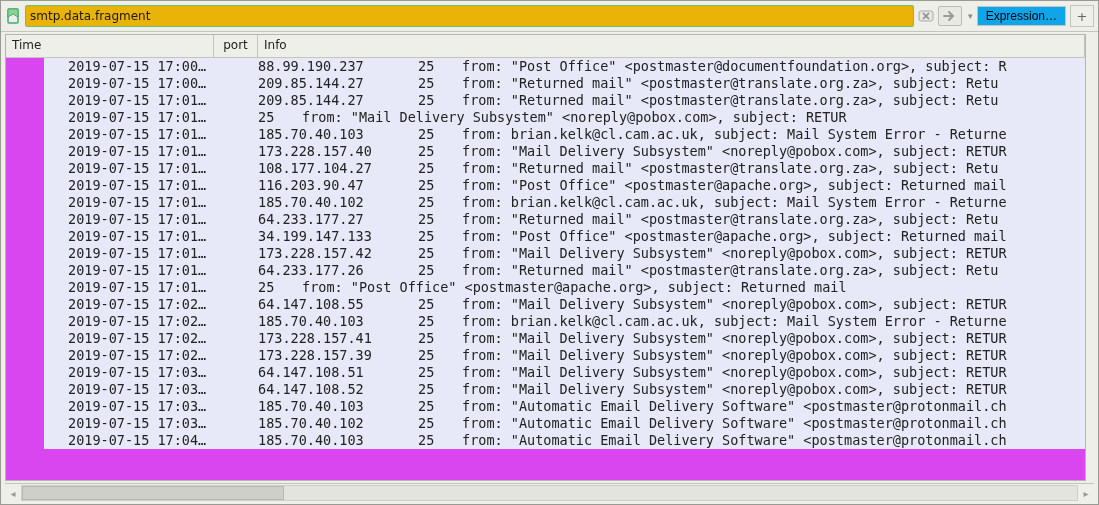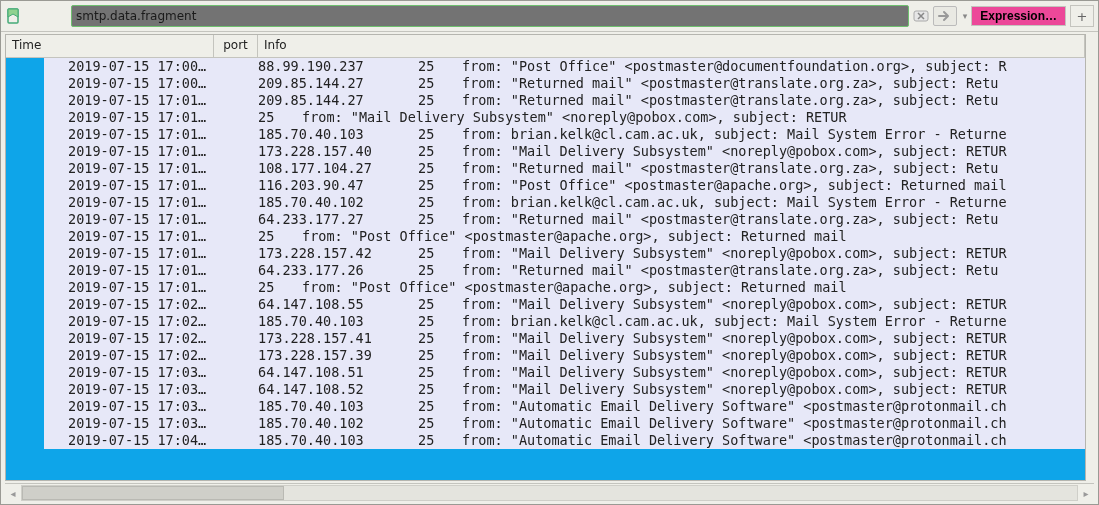--- a/index.html
+++ b/index.html
@@ -1,25 +1,25 @@
 <!DOCTYPE html>
 <html><head>
 <meta charset="utf-8">
 <style>
   html,body{margin:0;padding:0;background:#e8e8e0;font-family:"DejaVu Sans","Liberation Sans",Arial,sans-serif;font-size:12px;color:#000;}
   .window{width:1099px;height:505px;box-sizing:border-box;border:1px solid #9a9a94;background:#efefe9;display:flex;flex-direction:column;}
   .filter-bar{display:flex;align-items:center;height:26px;border-bottom:1px solid #c4c4be;padding:2px 4px;gap:4px;}
   .bookmark-icon{width:16px;height:16px;flex:none;}
-  .filter-input{flex:1;height:20px;border:1px solid #6fbf6f;background:#737373;border-radius:2px;padding:0 4px;font-family:inherit;font-size:12px;color:#1a1a1a;outline:none;margin-left:46px;}
+  .filter-input{flex:1;height:20px;border:1px solid #6fbf6f;background:#eab308;border-radius:2px;padding:0 4px;font-family:inherit;font-size:12px;color:#1a1a1a;outline:none;}
   .clear-icon{width:16px;height:16px;flex:none;color:#777;}
   .go-btn{width:22px;height:18px;border:1px solid #bbb;border-radius:2px;background:#e9e9e3;display:flex;align-items:center;justify-content:center;color:#888;}
   .dropdown-arrow{font-size:9px;color:#888;margin-left:2px;}
-  .expr-btn{height:20px;border:1px solid #c4c4be;background:#ec4899;padding:0 8px;font-size:12px;font-weight:bold;}
+  .expr-btn{height:20px;border:1px solid #c4c4be;background:#0ea5e9;padding:0 8px;font-size:12px;}
   .plus-tab{width:22px;height:20px;border:1px solid #c4c4be;background:#efefe9;display:flex;align-items:center;justify-content:center;font-size:13px;color:#666;}
-  .packet-list{flex:1;overflow:hidden;border:1px solid #b5b5af;margin:2px 12px 2px 4px;background:#0ea5e9;display:flex;flex-direction:column;}
+  .packet-list{flex:1;overflow:hidden;border:1px solid #b5b5af;margin:2px 12px 2px 4px;background:#d946ef;display:flex;flex-direction:column;}
   .col-headers{display:flex;height:22px;background:#efefe9;border-bottom:1px solid #c4c4be;font-size:12px;color:#222;}
   .col-headers > div{border-right:1px solid #c4c4be;padding:3px 6px;box-sizing:border-box;overflow:hidden;white-space:nowrap;}
   .col-time{width:208px;}
   .col-dst{width:160px;}
   .col-port{width:44px;text-align:center;}
   .col-info{flex:1;}
   .rows{flex:1;overflow:hidden;font-family:"DejaVu Sans Mono","Liberation Mono","Courier New",monospace;font-size:13.5px;line-height:17px;color:#222;padding-left:38px;}
   .row{display:flex;background:#e7e8f8;white-space:nowrap;}
   .row:nth-child(even){background:#e7e8f8;}
   .row > div{padding:0 6px;box-sizing:border-box;overflow:hidden;}
@@ -122,20 +122,21 @@
           <div class="c-info">from: brian.kelk@cl.cam.ac.uk, subject: Mail System Error - Returne</div>
         </div>
         <div class="row">
           <div class="c-time">2019-07-15 17:01…</div>
           <div class="c-dst">64.233.177.27</div>
           <div class="c-port">25</div>
           <div class="c-info">from: "Returned mail" &lt;postmaster@translate.org.za&gt;, subject: Retu</div>
         </div>
         <div class="row">
           <div class="c-time">2019-07-15 17:01…</div>
+          <div class="c-dst">34.199.147.133</div>
           <div class="c-port">25</div>
           <div class="c-info">from: "Post Office" &lt;postmaster@apache.org&gt;, subject: Returned mail</div>
         </div>
         <div class="row">
           <div class="c-time">2019-07-15 17:01…</div>
           <div class="c-dst">173.228.157.42</div>
           <div class="c-port">25</div>
           <div class="c-info">from: "Mail Delivery Subsystem" &lt;noreply@pobox.com&gt;, subject: RETUR</div>
         </div>
         <div class="row">

